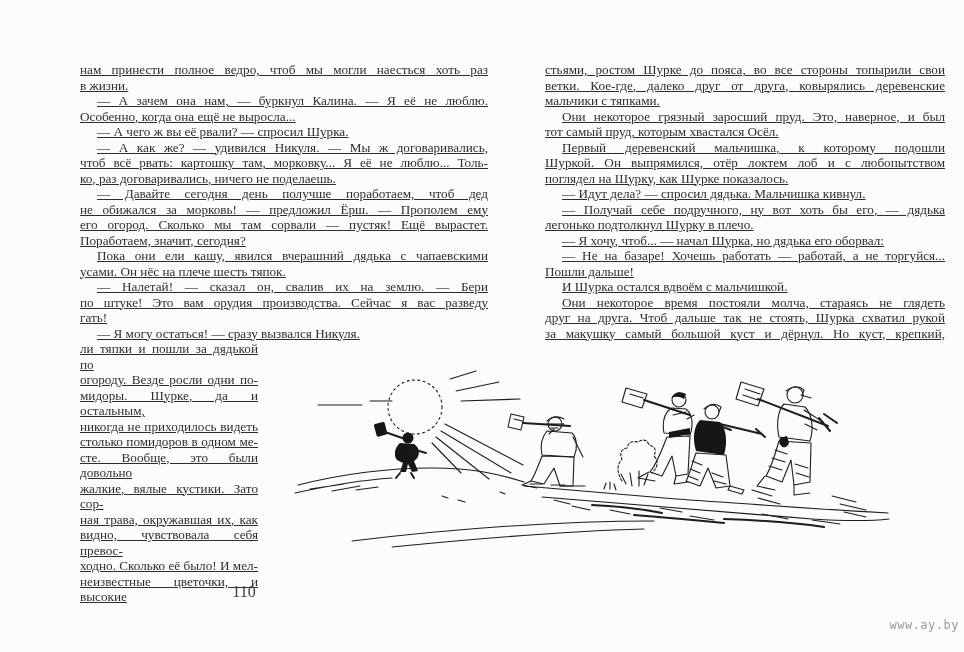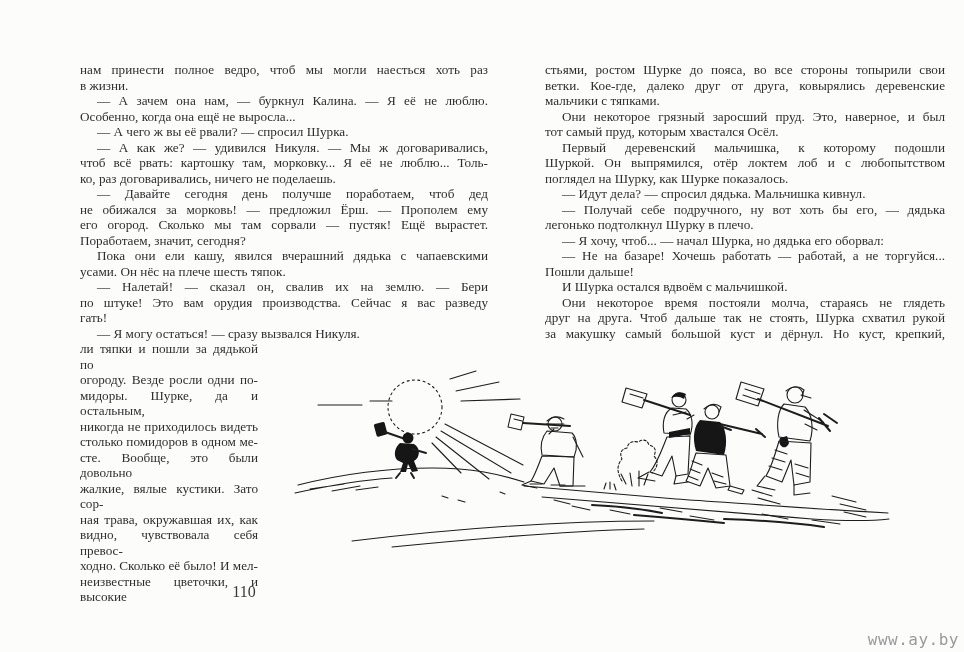--- a/index.html
+++ b/index.html
@@ -16,20 +16,21 @@
   .col-right { left:545px; top:62px; width:400px; }
   .lines { width:100%; }
   .lines.narrow { width:178px; }
   .line {
     font-size:13.2px;
     line-height:15.5px;
     text-align:justify;
     text-align-last:justify;
     text-justify:inter-word;
     white-space:normal;
+    text-decoration:underline;
   }
   .line.e { text-align-last:left; }
   .line.i { text-indent:17px; }
   .pagenum {
     position:absolute;
     left:226px; top:583px; width:36px;
     font-size:16px; text-align:center;
     color:#3a3a3a;
   }
   .illustration {
@@ -38,23 +39,23 @@
     width:598px; height:180px;
   }
   .illustration path, .illustration circle, .illustration rect {
     vector-effect:non-scaling-stroke;
   }
   .ink { stroke:#1d1d1d; stroke-width:1.1; fill:none; stroke-linecap:round; stroke-linejoin:round; }
   .ink-thick { stroke:#1d1d1d; stroke-width:2; fill:none; stroke-linecap:round; }
   .ink-fill { fill:#161616; stroke:none; }
   .watermark {
     position:absolute;
-    right:5px; bottom:3px;
+    right:5px; bottom:20px;
     font-family:"DejaVu Sans Mono",monospace;
-    font-size:16px;
+    font-size:12px;
     letter-spacing:0.5px;
     color:#9a9a9a;
   }
 </style>
 </head>
 <body>
 
 <div class="spread">
 
   <div class="textcol col-left">

